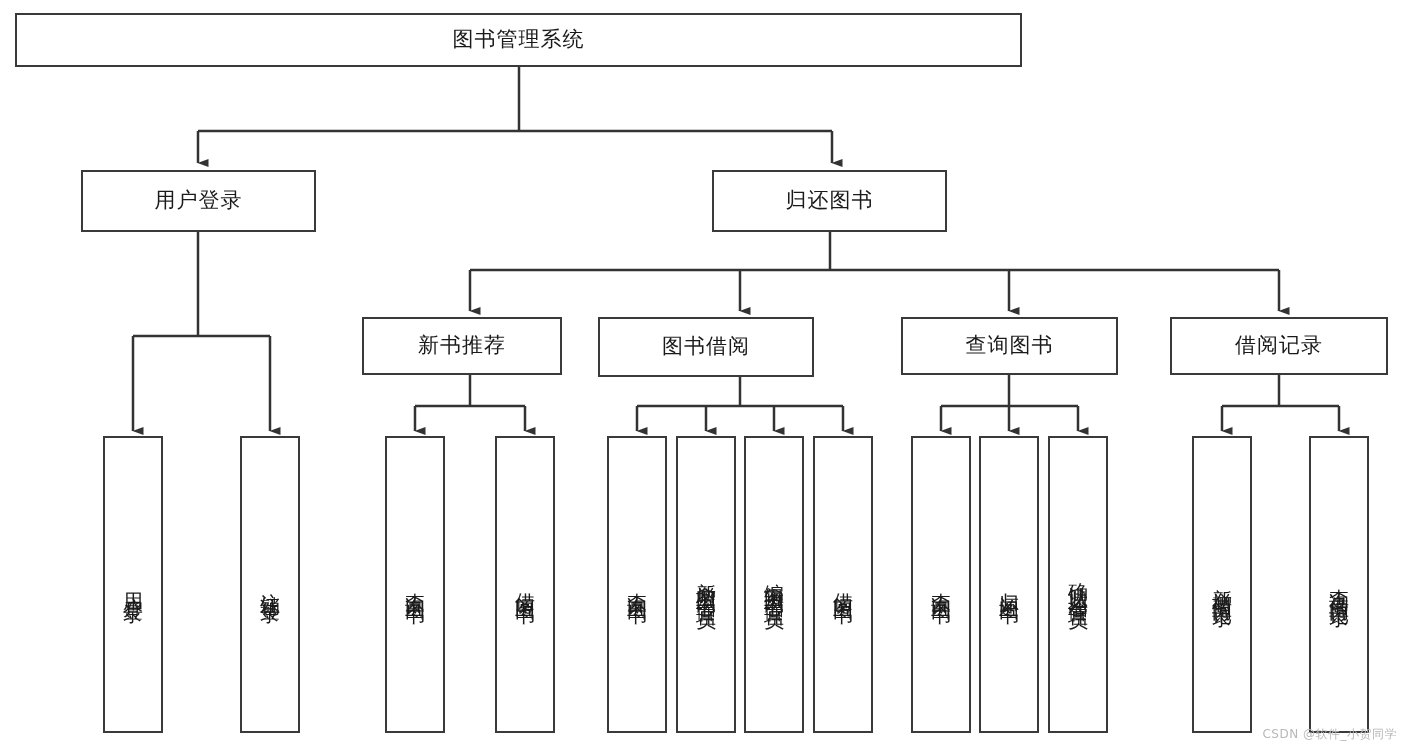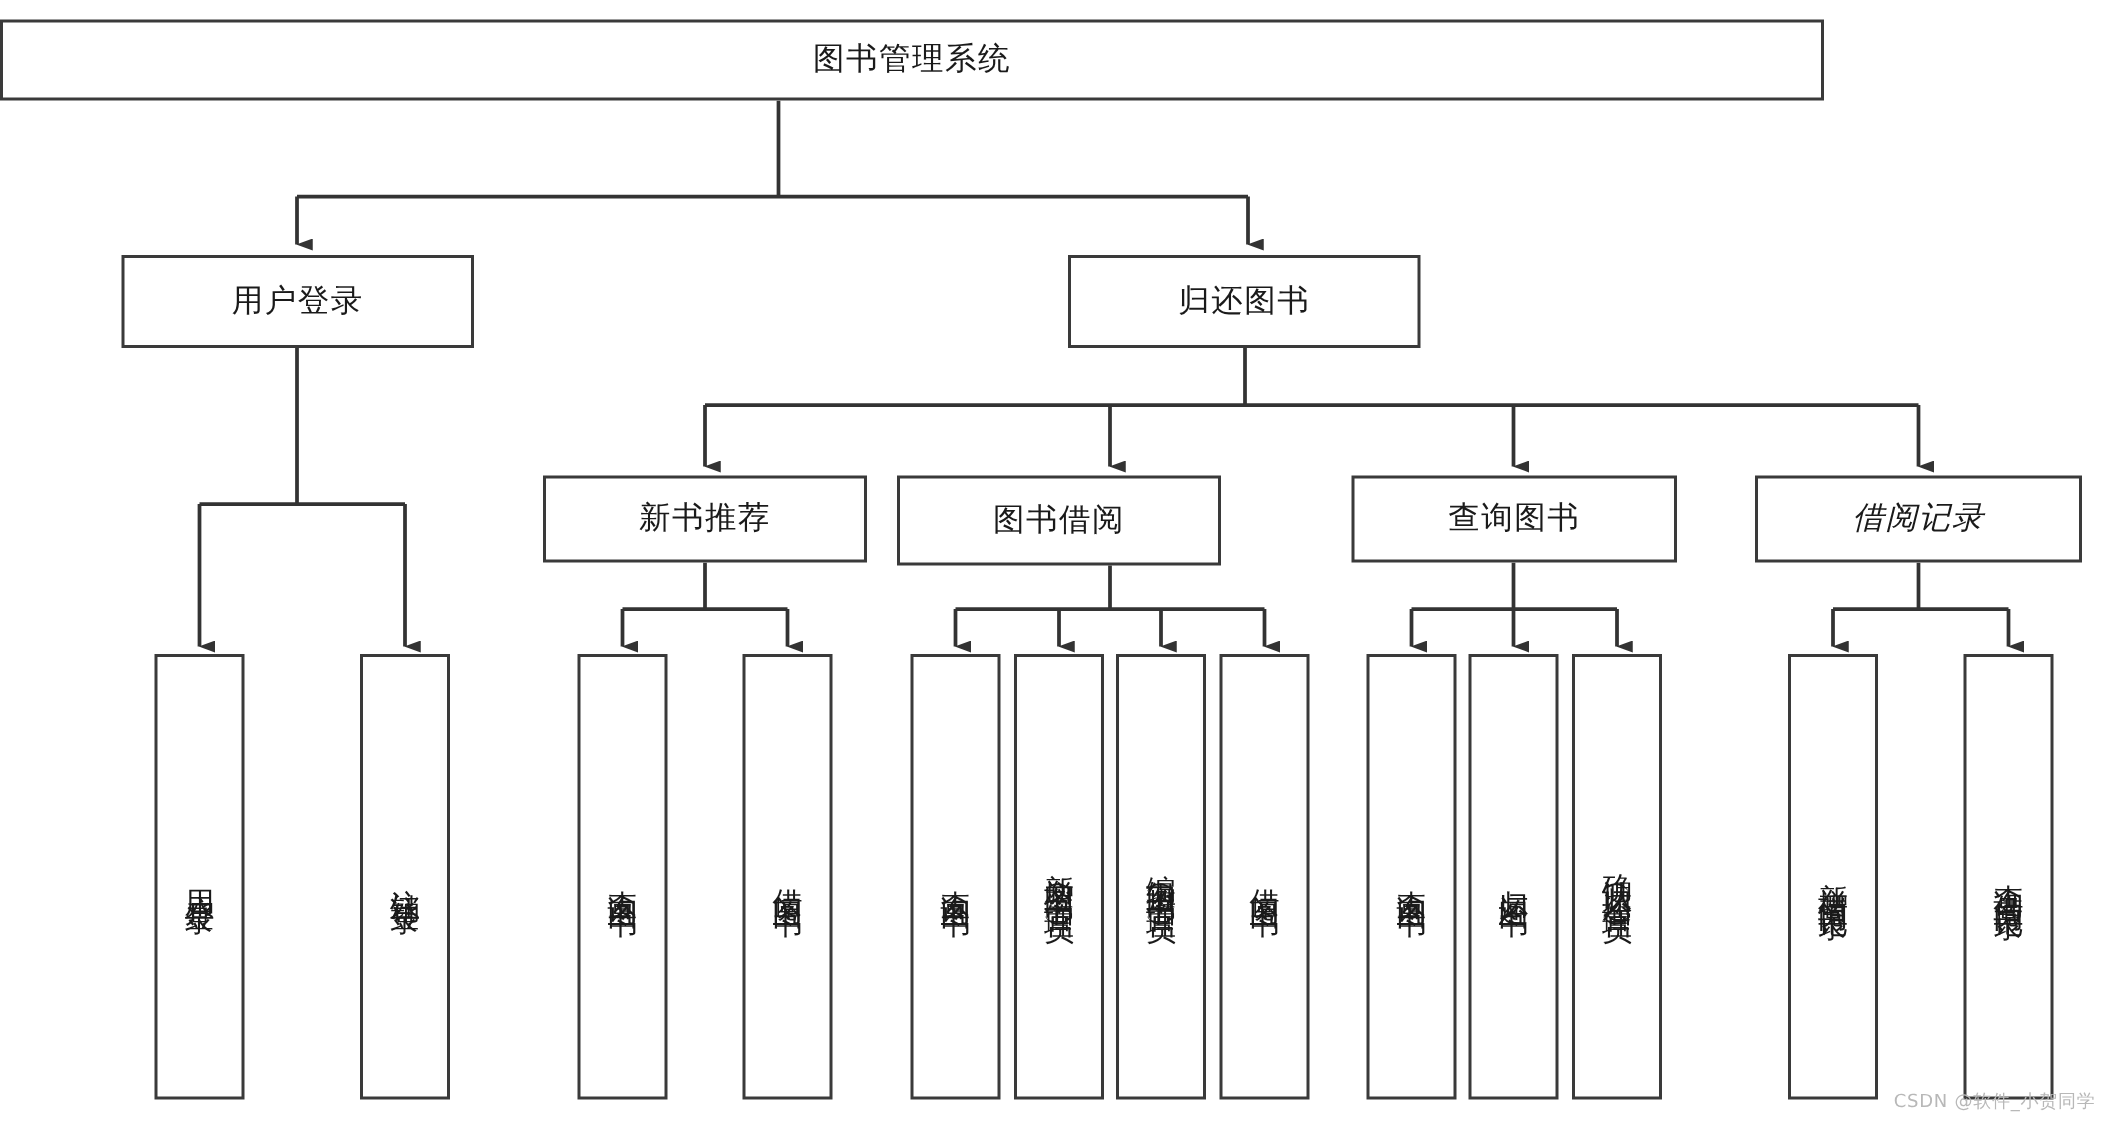--- a/index.html
+++ b/index.html
@@ -112,41 +112,41 @@
       <path d="M1009,406 L1009,431" marker-end="url(#arrow)"></path>
       <path d="M1078,406 L1078,431" marker-end="url(#arrow)"></path>
 
       <path d="M1279,375 L1279,406"></path>
       <path d="M1222,406 L1339,406"></path>
       <path d="M1222,406 L1222,431" marker-end="url(#arrow)"></path>
       <path d="M1339,406 L1339,431" marker-end="url(#arrow)"></path>
     </g>
   </svg>
 
-  <div class="node horizontal" style="left:0; top:13px; width:1216px; height:54px;text-align:center;">
+  <div class="node horizontal" style="left:15px; top:13px; width:1007px; height:54px;text-align:center;">
     <span class="hlabel">图书管理系统</span>
   </div>
 
   <div class="node horizontal" style="left:81px; top:170px; width:235px; height:62px;">
     <span class="hlabel">用户登录</span>
   </div>
   <div class="node horizontal" style="left:712px; top:170px; width:235px; height:62px;">
     <span class="hlabel">归还图书</span>
   </div>
 
-  <div class="node horizontal" style="left:362px; top:317px; width:216px; height:58px;">
+  <div class="node horizontal" style="left:362px; top:317px; width:200px; height:58px;">
     <span class="hlabel">新书推荐</span>
   </div>
   <div class="node horizontal" style="left:598px; top:317px; width:216px; height:60px;justify-content:center;">
     <span class="hlabel">图书借阅</span>
   </div>
   <div class="node horizontal" style="left:901px; top:317px; width:217px; height:58px;">
     <span class="hlabel">查询图书</span>
   </div>
-  <div class="node horizontal" style="left:1170px; top:317px; width:218px; height:58px;font-style:italic;">
+  <div class="node horizontal" style="left:1170px; top:317px; width:218px; height:58px;">
     <span class="hlabel">借阅记录</span>
   </div>
 
   <div class="node vertical" style="left:103px; top:436px; width:60px; height:297px;">
     <span class="vlabel">用户登录</span>
   </div>
   <div class="node vertical" style="left:240px; top:436px; width:60px; height:297px;">
     <span class="vlabel">注销登录</span>
   </div>
 

